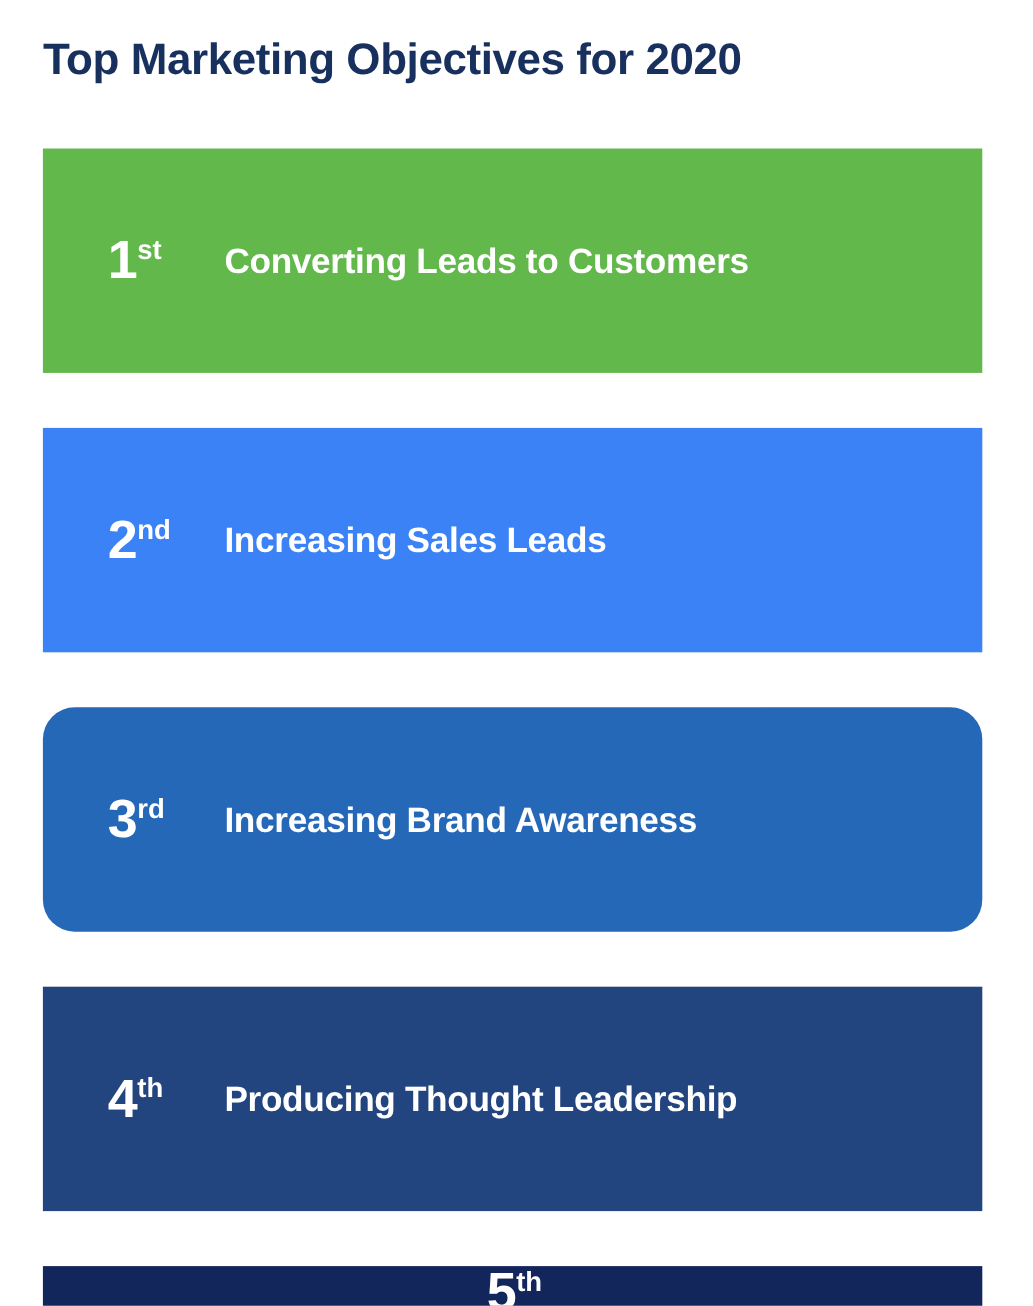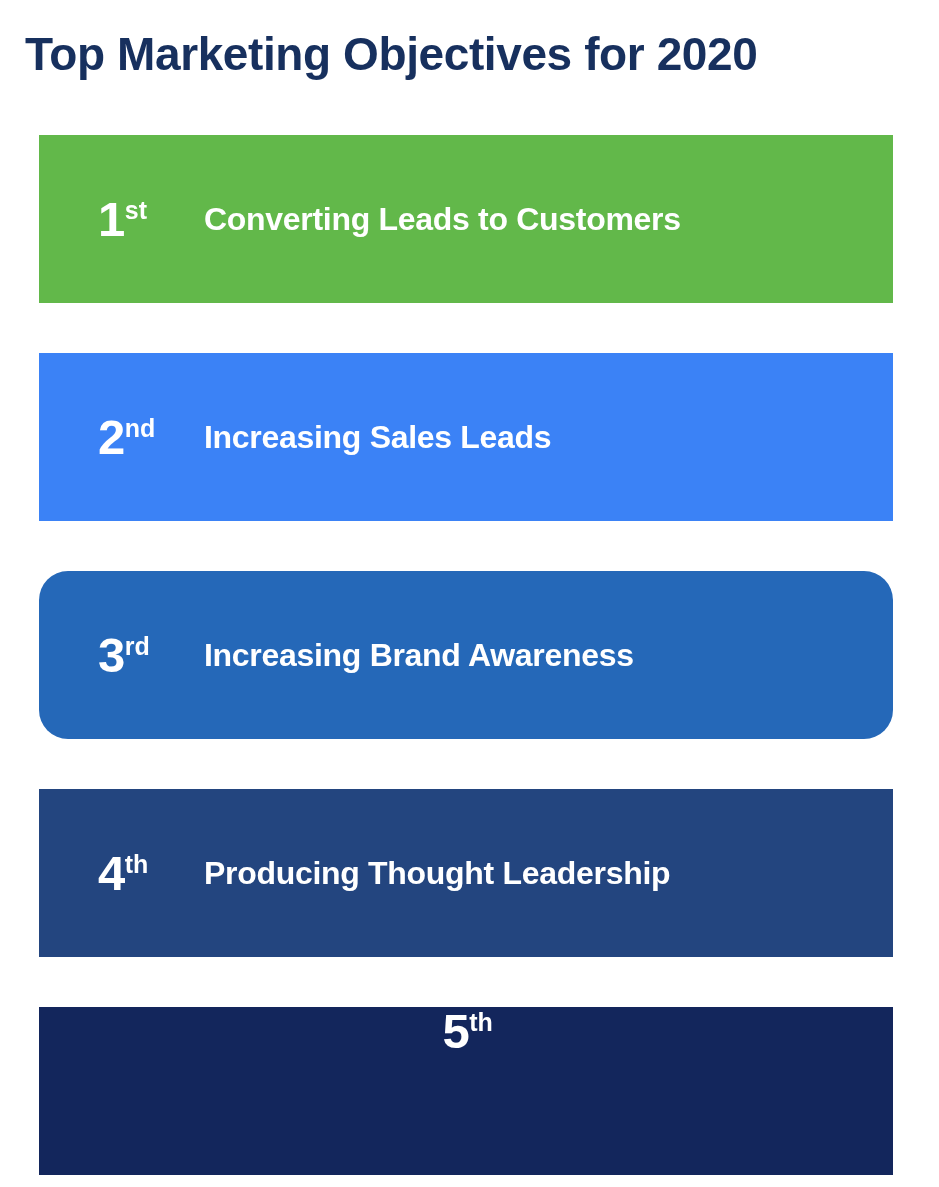--- a/index.html
+++ b/index.html
@@ -15,39 +15,39 @@
   }
   .page {
     position: relative;
     width: 939px;
     height: 1187px;
     background: #ffffff;
     box-sizing: border-box;
   }
   .page-title {
     position: absolute;
-    left: 25px;
+    left: 39px;
     top: 33px;
-    font-size: 46px;
+    font-size: 40px;
     font-weight: bold;
     letter-spacing: -0.4px;
     color: #17305e;
     white-space: nowrap;
     line-height: 42px;
   }
   .ranking-list {
     position: absolute;
     left: 39px;
     top: 135px;
     width: 854px;
   }
   .rank-row {
     position: relative;
     width: 854px;
-    height: 168px;
+    height: 204px;
     margin-bottom: 50px;
     display: flex;
     align-items: center;
     box-sizing: border-box;
   }
   .rank-row:last-child {
     margin-bottom: 0;
   }
   .rank-ordinal {
     width: 165px;

